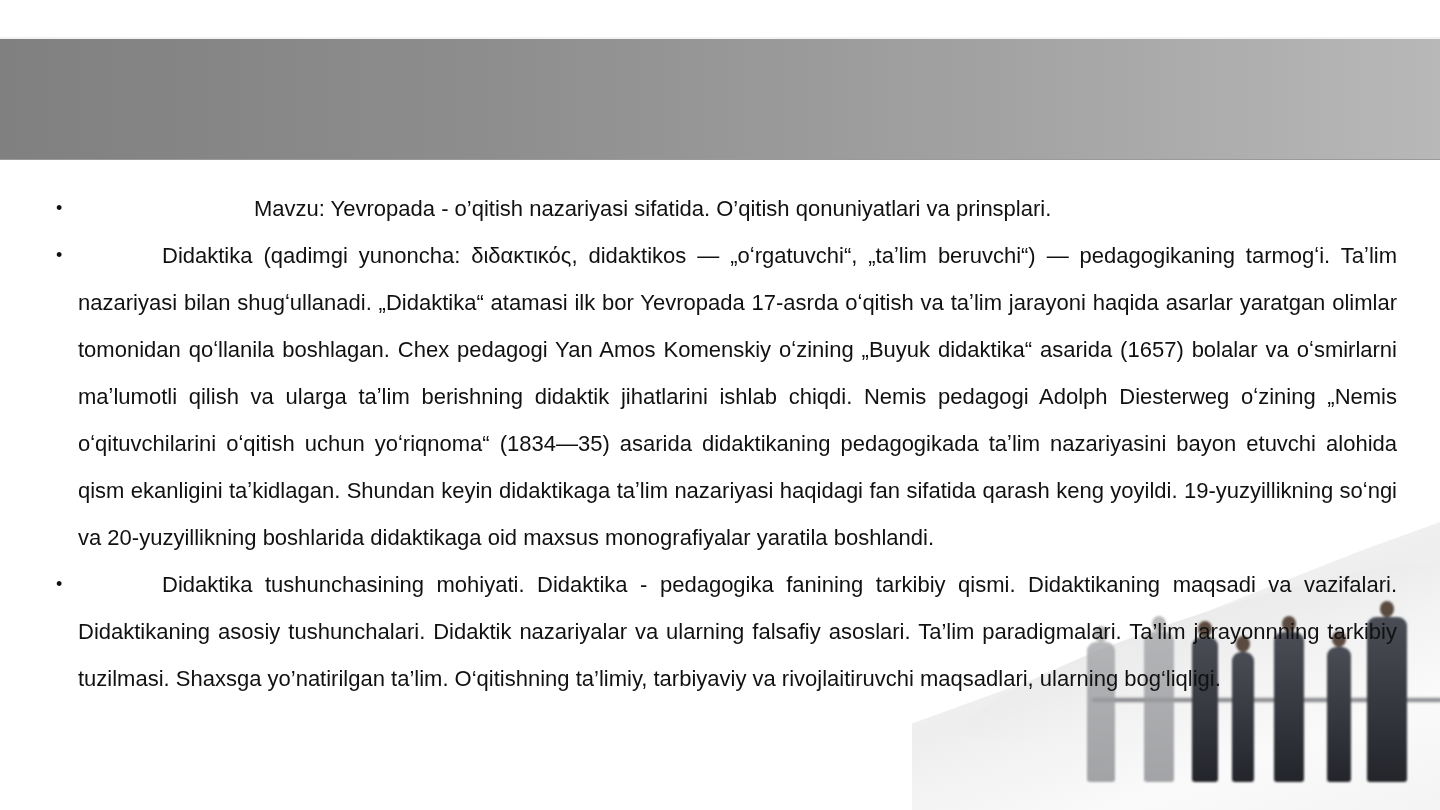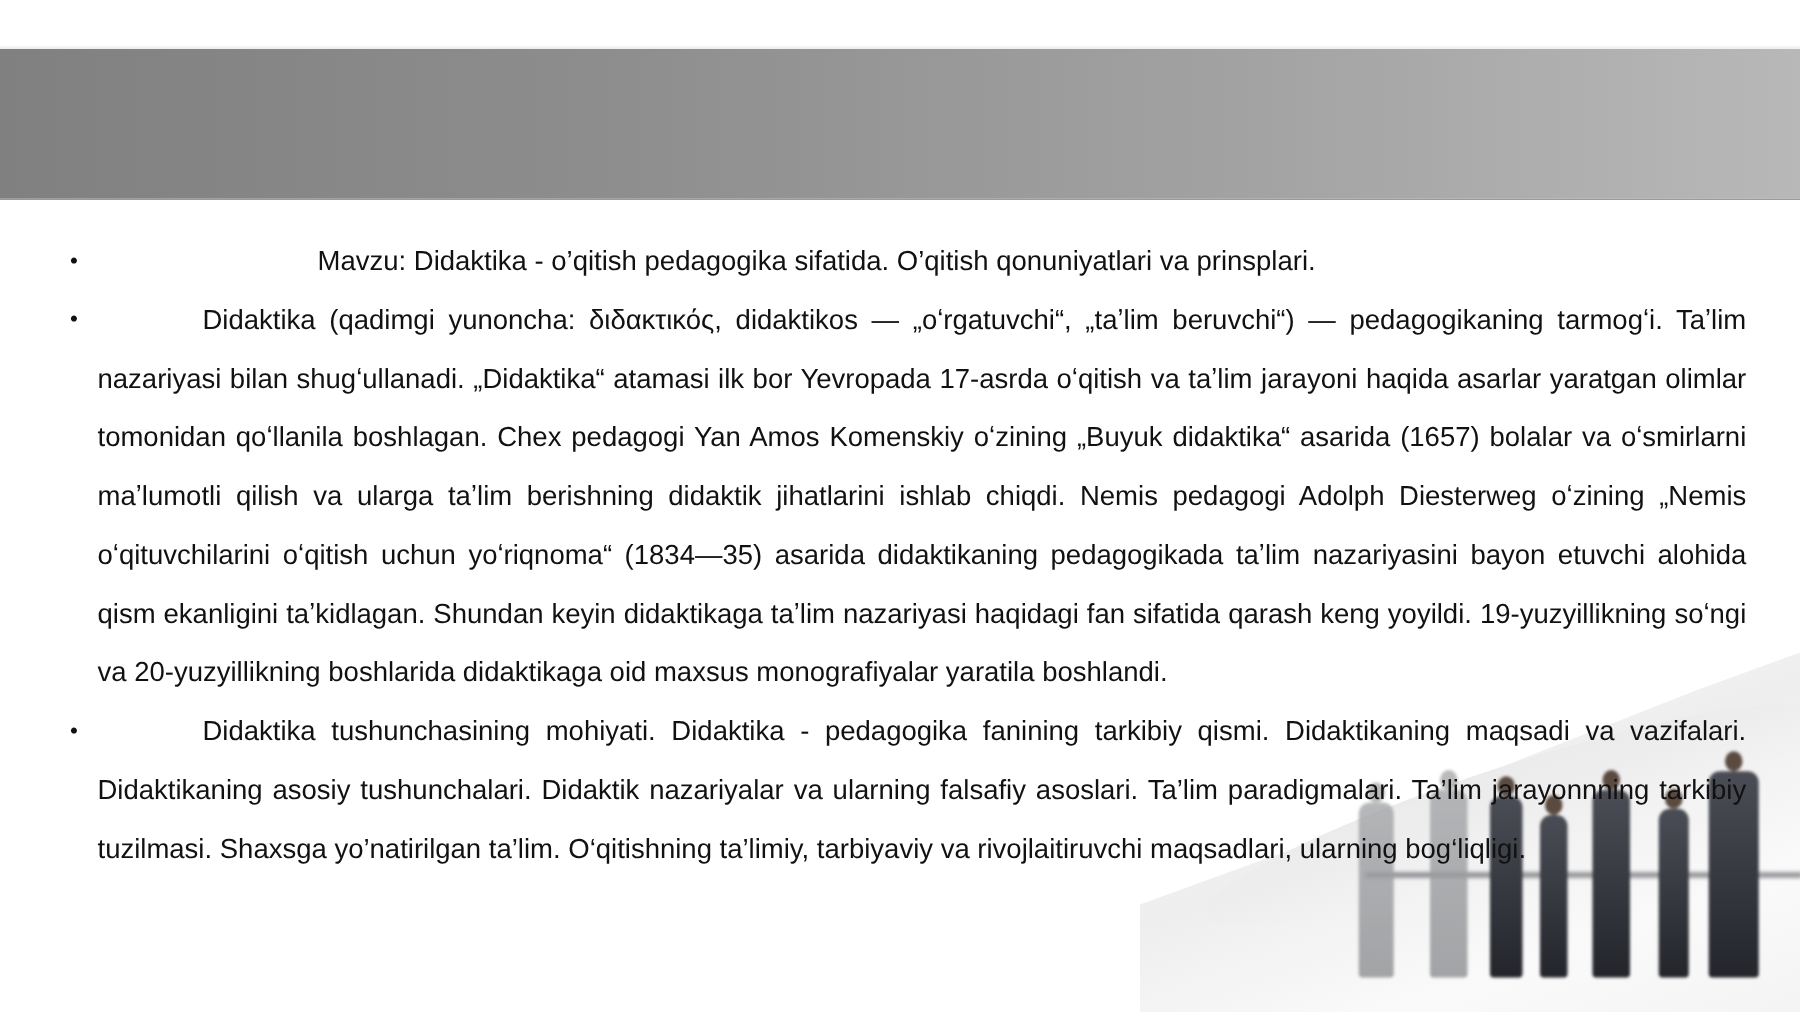--- a/index.html
+++ b/index.html
@@ -123,21 +123,21 @@
   <div class="person" style="left:280px;width:26px;height:145px;"></div>
   <div class="person" style="left:320px;width:22px;height:130px;"></div>
   <div class="person" style="left:362px;width:30px;height:150px;"></div>
   <div class="person" style="left:415px;width:24px;height:135px;"></div>
   <div class="person" style="left:455px;width:40px;height:165px;"></div>
 </div>
 
 <div class="content">
   <div class="bullet-item title">
     <span class="bullet-dot">•</span>
-    <span class="text">Mavzu: Didaktika - o’qitish pedagogika sifatida. O’qitish qonuniyatlari va prinsplari.</span>
+    <span class="text">Mavzu: Yevropada - o’qitish nazariyasi sifatida. O’qitish qonuniyatlari va prinsplari.</span>
   </div>
   <div class="bullet-item para">
     <span class="bullet-dot">•</span>
     <span class="indent"></span><span class="text">Didaktika (qadimgi yunoncha: διδακτικός, didaktikos — „oʻrgatuvchi“, „taʼlim beruvchi“) — pedagogikaning tarmogʻi. Taʼlim nazariyasi bilan shugʻullanadi. „Didaktika“ atamasi ilk bor Yevropada 17-asrda oʻqitish va taʼlim jarayoni haqida asarlar yaratgan olimlar tomonidan qoʻllanila boshlagan. Chex pedagogi Yan Amos Komenskiy oʻzining „Buyuk didaktika“ asarida (1657) bolalar va oʻsmirlarni maʼlumotli qilish va ularga taʼlim berishning didaktik jihatlarini ishlab chiqdi. Nemis pedagogi Adolph Diesterweg oʻzining „Nemis oʻqituvchilarini oʻqitish uchun yoʻriqnoma“ (1834—35) asarida didaktikaning pedagogikada taʼlim nazariyasini bayon etuvchi alohida qism ekanligini taʼkidlagan. Shundan keyin didaktikaga taʼlim nazariyasi haqidagi fan sifatida qarash keng yoyildi. 19-yuzyillikning soʻngi va 20-yuzyillikning boshlarida didaktikaga oid maxsus monografiyalar yaratila boshlandi.</span>
   </div>
   <div class="bullet-item para">
     <span class="bullet-dot">•</span>
     <span class="indent"></span><span class="text">Didaktika tushunchasining mohiyati. Didaktika - pedagogika fanining tarkibiy qismi. Didaktikaning maqsadi va vazifalari. Didaktikaning asosiy tushunchalari. Didaktik nazariyalar va ularning falsafiy asoslari. Ta’lim paradigmalari. Ta’lim jarayonnning tarkibiy tuzilmasi. Shaxsga yo’natirilgan ta’lim. O‘qitishning ta’limiy, tarbiyaviy va rivojlaitiruvchi maqsadlari, ularning bog‘liqligi.</span>
   </div>
 </div>

